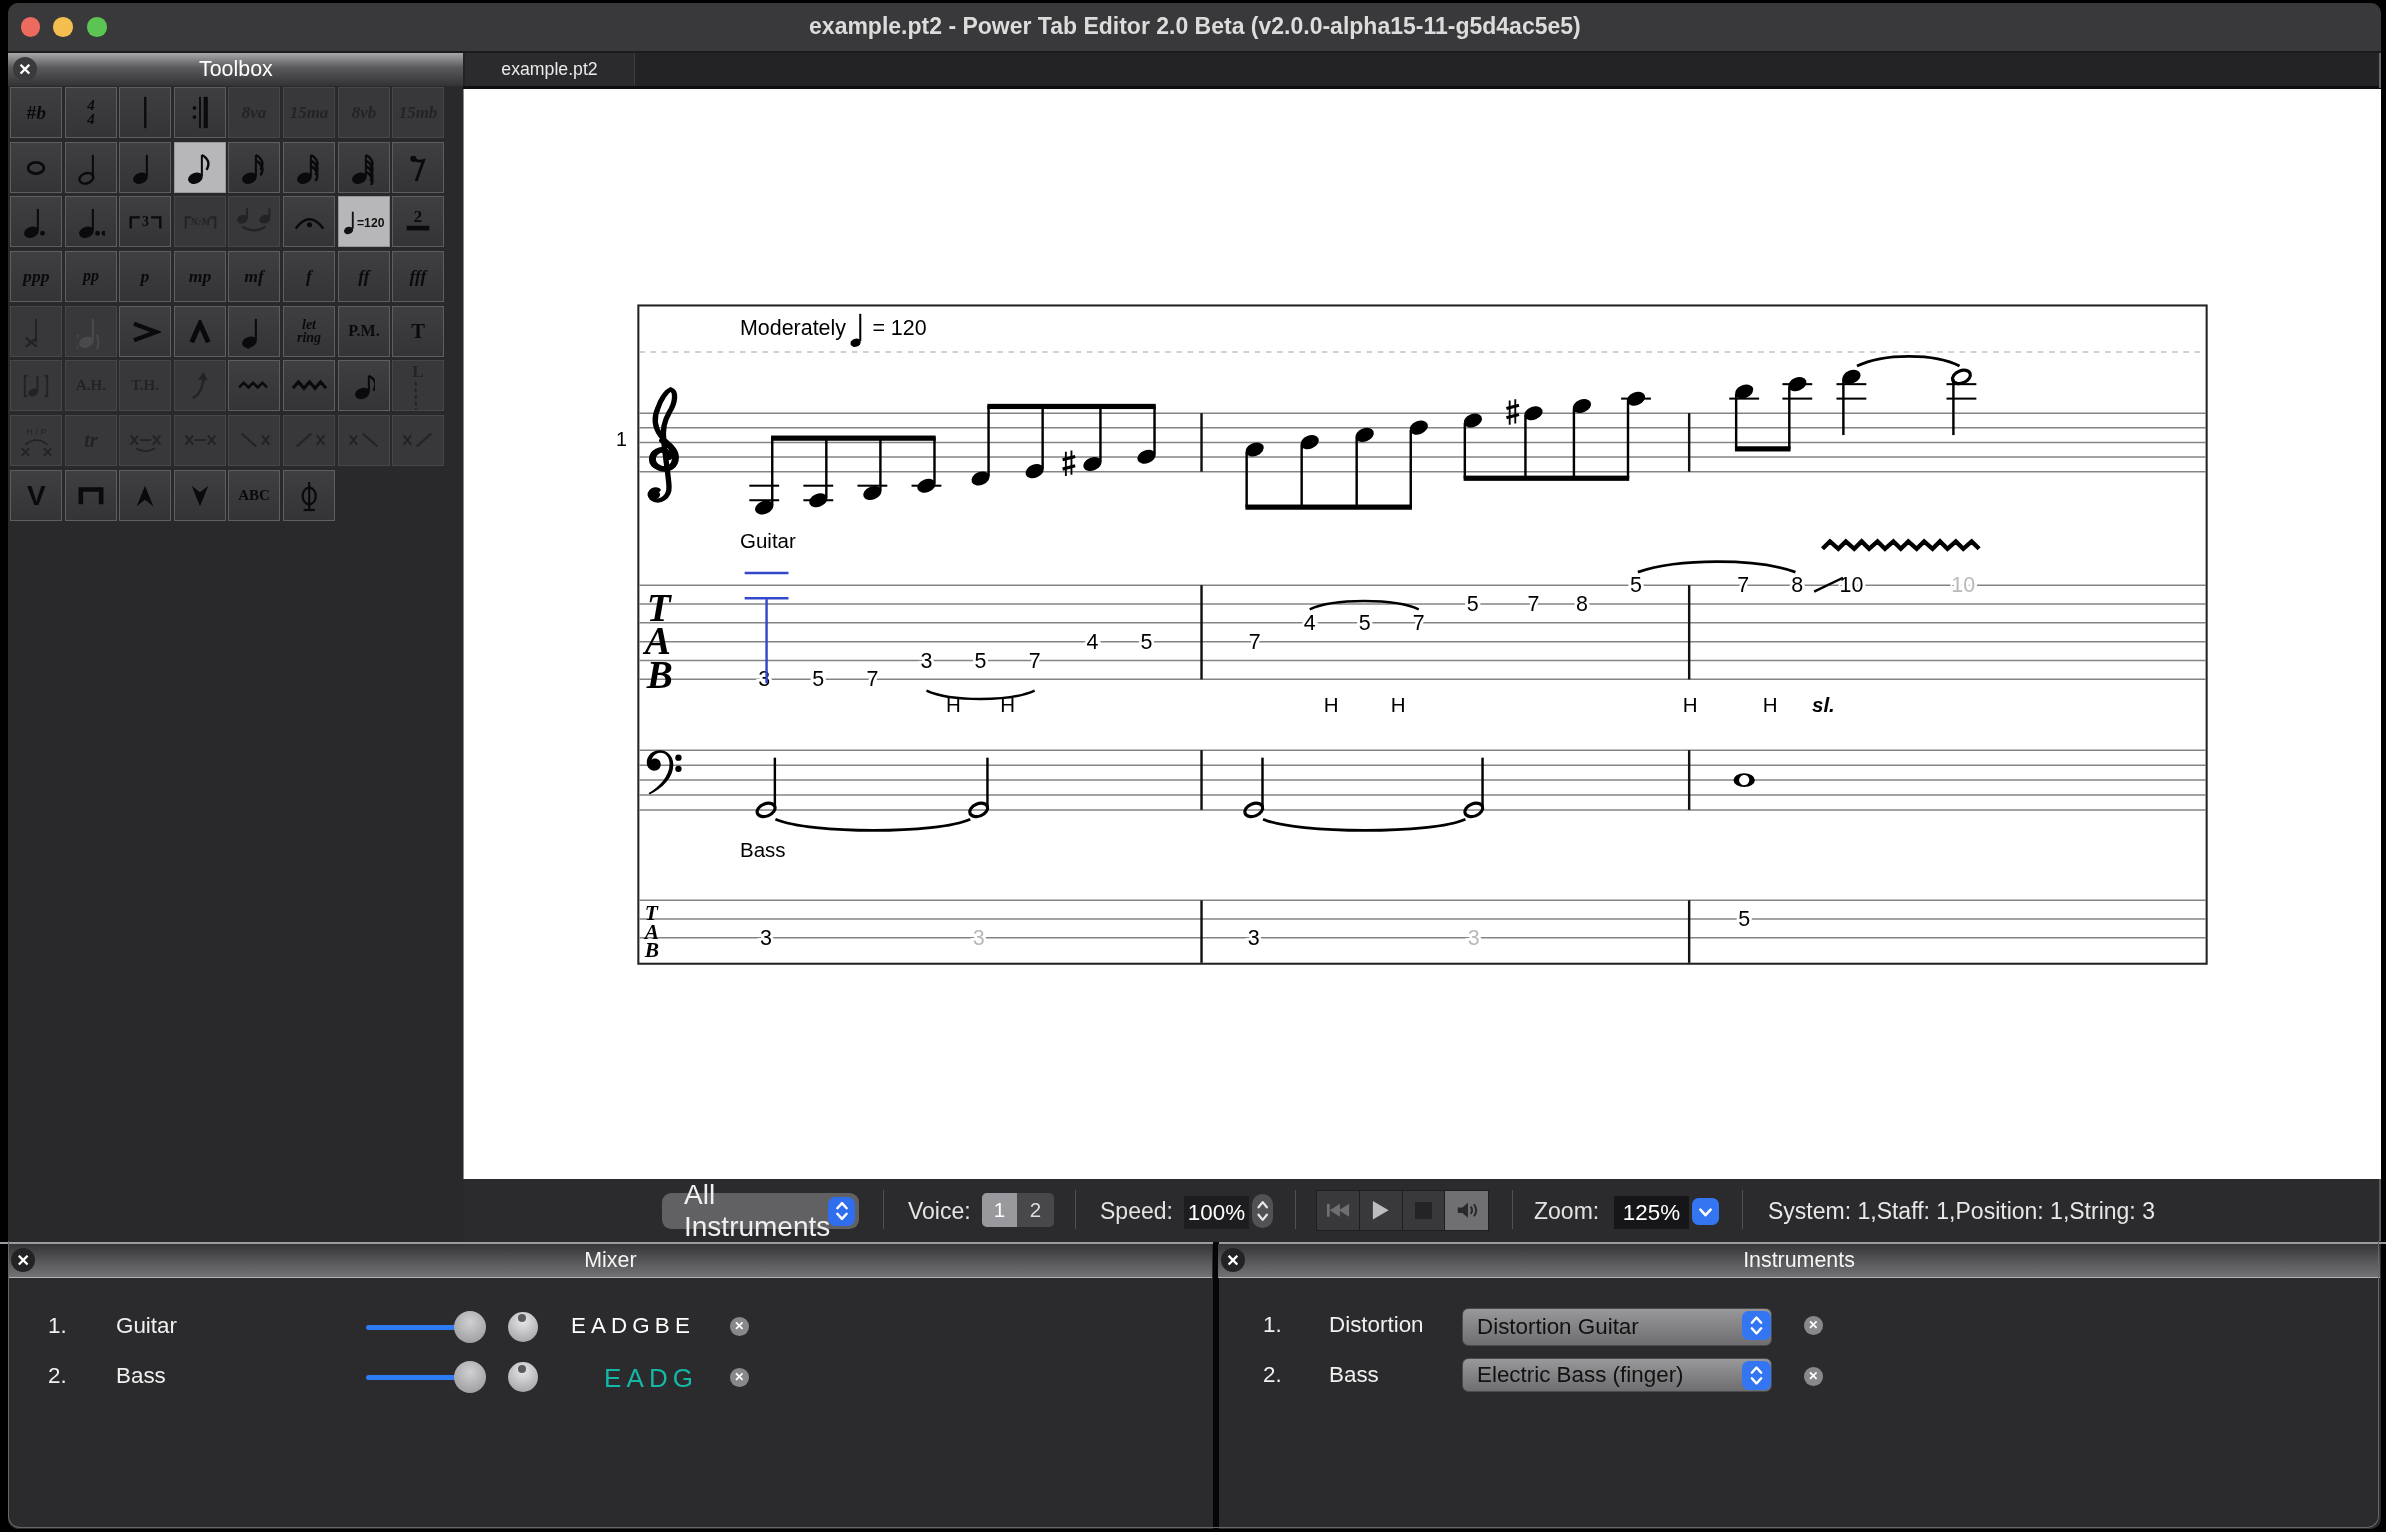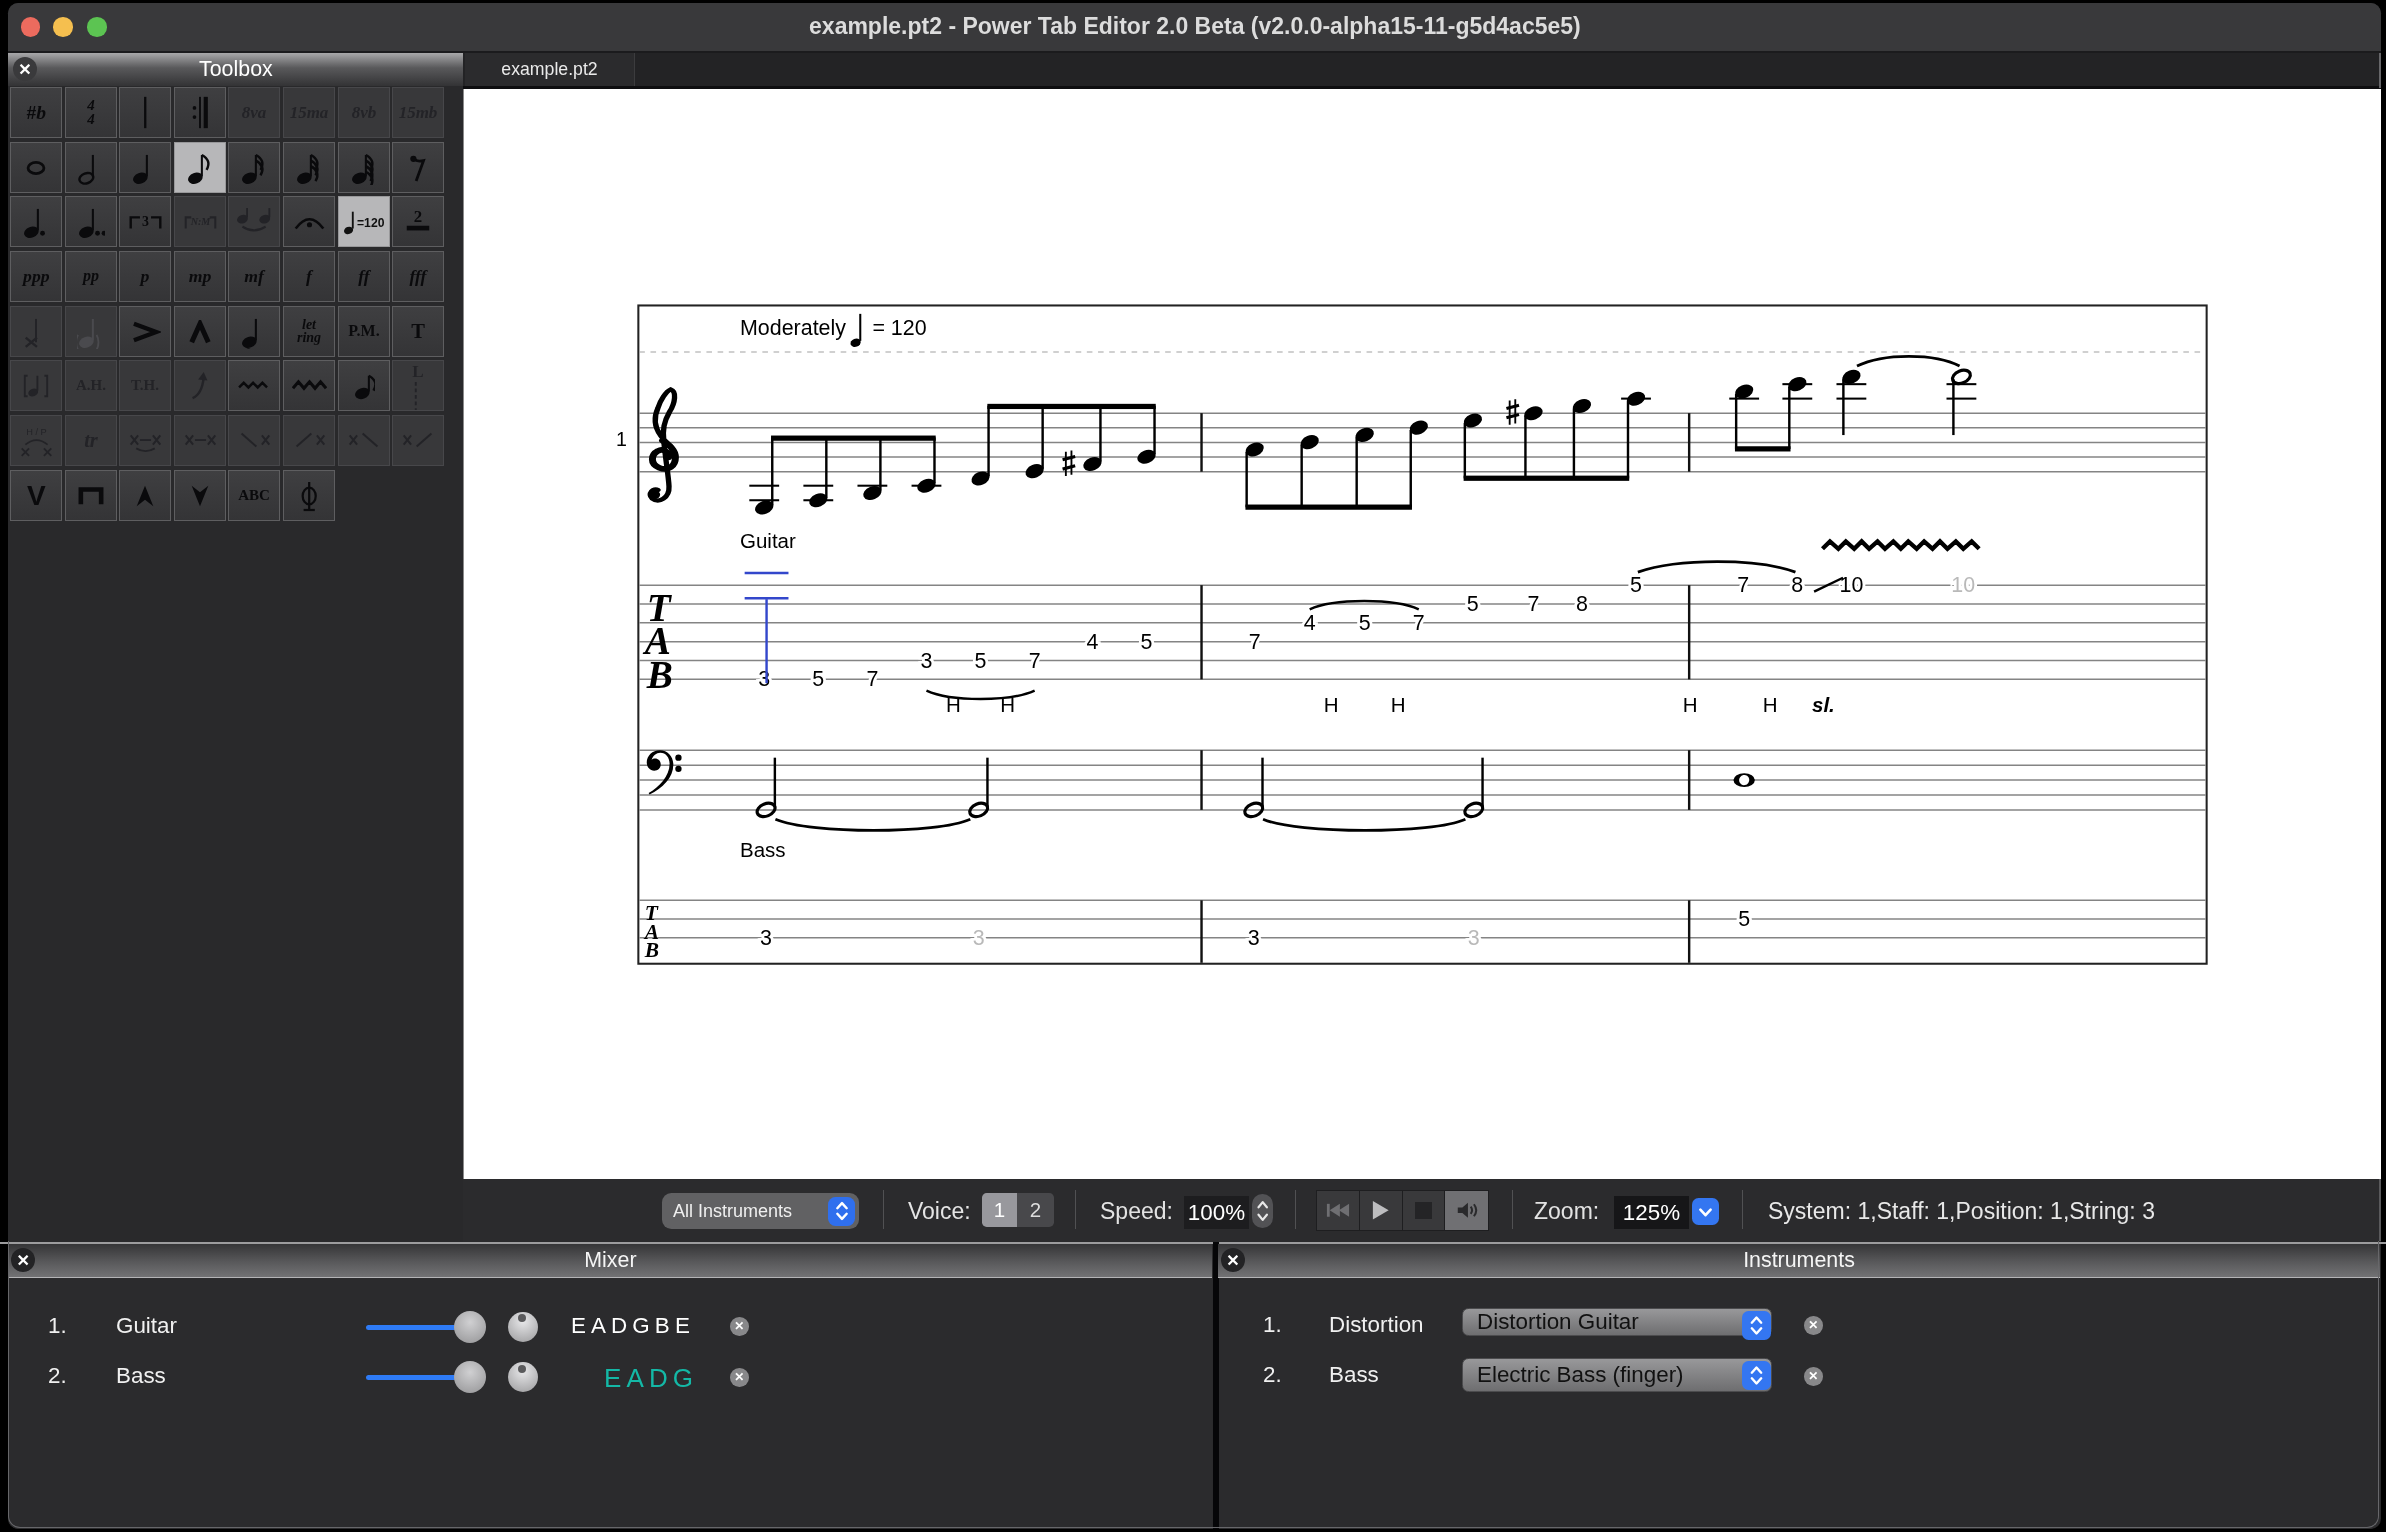--- a/index.html
+++ b/index.html
@@ -542,21 +542,21 @@
       <ellipse cx="0" cy="0" rx="5.4" ry="5.6" fill="#fff" transform="rotate(35)"></ellipse>
     </g>
     <text x="822" y="1005" font-size="23px" font-family="Liberation Sans,sans-serif" fill="#000" text-anchor="middle" dominant-baseline="central" style="paint-order:stroke" stroke="#fff" stroke-width="6">3</text>
     <text x="1050" y="1005" font-size="23px" font-family="Liberation Sans,sans-serif" fill="#b9b9b9" text-anchor="middle" dominant-baseline="central" style="paint-order:stroke" stroke="#fff" stroke-width="6">3</text>
     <text x="1345" y="1005" font-size="23px" font-family="Liberation Sans,sans-serif" fill="#000" text-anchor="middle" dominant-baseline="central" style="paint-order:stroke" stroke="#fff" stroke-width="6">3</text>
     <text x="1581" y="1005" font-size="23px" font-family="Liberation Sans,sans-serif" fill="#b9b9b9" text-anchor="middle" dominant-baseline="central" style="paint-order:stroke" stroke="#fff" stroke-width="6">3</text>
     <text x="1871" y="985" font-size="23px" font-family="Liberation Sans,sans-serif" fill="#000" text-anchor="middle" dominant-baseline="central" style="paint-order:stroke" stroke="#fff" stroke-width="6">5</text>
   </svg>
 <div class="abs" style="left:463px;top:1179px;width:1918px;height:62px;background:#2b2b2d"></div>
 
-<div class="abs" style="left:662px;top:1193px;width:197px;height:36px;background:#616163;border-radius:9.3px;color:#f0f0f0;font-size:18px;display:flex;align-items:center;padding-left:11px">All Instruments</div>
+<div class="abs" style="left:662px;top:1193px;width:197px;height:36px;background:#616163;border-radius:9.3px;color:#f0f0f0;font-size:28px;display:flex;align-items:center;padding-left:22px">All Instruments</div>
 <div class="abs" style="left:828px;top:1197px;width:27px;height:29px;background:#2f6fee;border-radius:7.5px">
  <svg width="28" height="28" viewBox="0 0 30 30">
       <path d="M10 12 L15 6.5 L20 12 M10 18 L15 23.5 L20 18" fill="none" stroke="#fff" stroke-width="2.6" stroke-linecap="round" stroke-linejoin="round"></path>
     </svg></div>
 <div class="seplt" style="left:883px"></div>
 <div class="abs" style="left:908px;top:1198px;color:#e5e5e5;font-size:23px">Voice:</div>
 <div class="abs" style="left:982px;top:1193px;width:35px;height:34px;background:#98989d;border-radius:4.7px 0 0 4.7px;color:#fff;font-size:20.5px;display:flex;align-items:center;justify-content:center">1</div>
 <div class="abs" style="left:1017px;top:1193px;width:37px;height:34px;background:#48484b;border-radius:0 4.7px 4.7px 0;color:#dedede;font-size:20.5px;display:flex;align-items:center;justify-content:center">2</div>
 <div class="seplt" style="left:1075px"></div>
 <div class="abs" style="left:1100px;top:1198px;color:#e3e3e3;font-size:23px">Speed:</div>
@@ -625,21 +625,21 @@
 <div class="abs" style="left:48px;top:1363px;color:#f0f0f0;font-size:22.4px">2.</div>
 <div class="abs" style="left:116px;top:1363px;color:#f0f0f0;font-size:22.4px">Bass</div>
 <div class="abs" style="left:366px;top:1375px;width:104px;height:4.7px;border-radius:2.8px;background:#2e7bf6"></div>
 <div class="abs" style="left:454px;top:1361px;width:32px;height:32px;border-radius:50%;background:radial-gradient(circle at 50% 35%,#d0d0d2,#939395)"></div>
 <div class="abs" style="left:508px;top:1362px;width:30px;height:30px;border-radius:50%;background:radial-gradient(circle at 50% 30%,#e8e8ea,#99999b)"></div>
 <div class="abs" style="left:518px;top:1365px;width:8.4px;height:8.4px;border-radius:50%;background:#5a5a5c"></div>
 <div class="abs" style="left:604px;top:1363px;color:#14b8a6;font-size:26px;letter-spacing:5.1px">EADG</div>
 <div class="abs" style="left:730px;top:1368px;width:18.6px;height:18.6px;border-radius:50%;background:#88888a;color:#fff;font-size:12px;font-weight:bold;display:flex;align-items:center;justify-content:center">✕</div>
 <div class="abs" style="left:1263px;top:1312px;color:#f0f0f0;font-size:22.4px">1.</div>
 <div class="abs" style="left:1329px;top:1312px;color:#f0f0f0;font-size:22.4px">Distortion</div>
-<div class="abs" style="left:1462px;top:1308px;width:310px;height:28px;border-radius:6.5px;background:linear-gradient(#98989a,#6e6e70);border:0.9px solid #4c4c4e;color:#111;font-size:22.4px;display:flex;align-items:center;padding-left:14px">Distortion Guitar</div>
+<div class="abs" style="left:1462px;top:1308px;width:310px;height:38px;border-radius:6.5px;background:linear-gradient(#98989a,#6e6e70);border:0.9px solid #4c4c4e;color:#111;font-size:22.4px;display:flex;align-items:center;padding-left:14px">Distortion Guitar</div>
 <div class="abs" style="left:1742px;top:1311px;width:29px;height:29px;background:#3476f1;border-radius:6.5px">
  <svg width="29" height="29" viewBox="0 0 31 31">
       <path d="M10.5 12.5 L15.5 7 L20.5 12.5 M10.5 18.5 L15.5 24 L20.5 18.5" fill="none" stroke="#fff" stroke-width="2.6" stroke-linecap="round" stroke-linejoin="round"></path>
     </svg></div>
 <div class="abs" style="left:1804px;top:1316px;width:18.6px;height:18.6px;border-radius:50%;background:#88888a;color:#fff;font-size:12px;font-weight:bold;display:flex;align-items:center;justify-content:center">✕</div>
 <div class="abs" style="left:1263px;top:1362px;color:#f0f0f0;font-size:22.4px">2.</div>
 <div class="abs" style="left:1329px;top:1362px;color:#f0f0f0;font-size:22.4px">Bass</div>
 <div class="abs" style="left:1462px;top:1358px;width:310px;height:34px;border-radius:6.5px;background:linear-gradient(#98989a,#6e6e70);border:0.9px solid #4c4c4e;color:#111;font-size:22.4px;display:flex;align-items:center;padding-left:14px">Electric Bass (finger)</div>
 <div class="abs" style="left:1742px;top:1361px;width:29px;height:29px;background:#3476f1;border-radius:6.5px">
  <svg width="29" height="29" viewBox="0 0 31 31">

